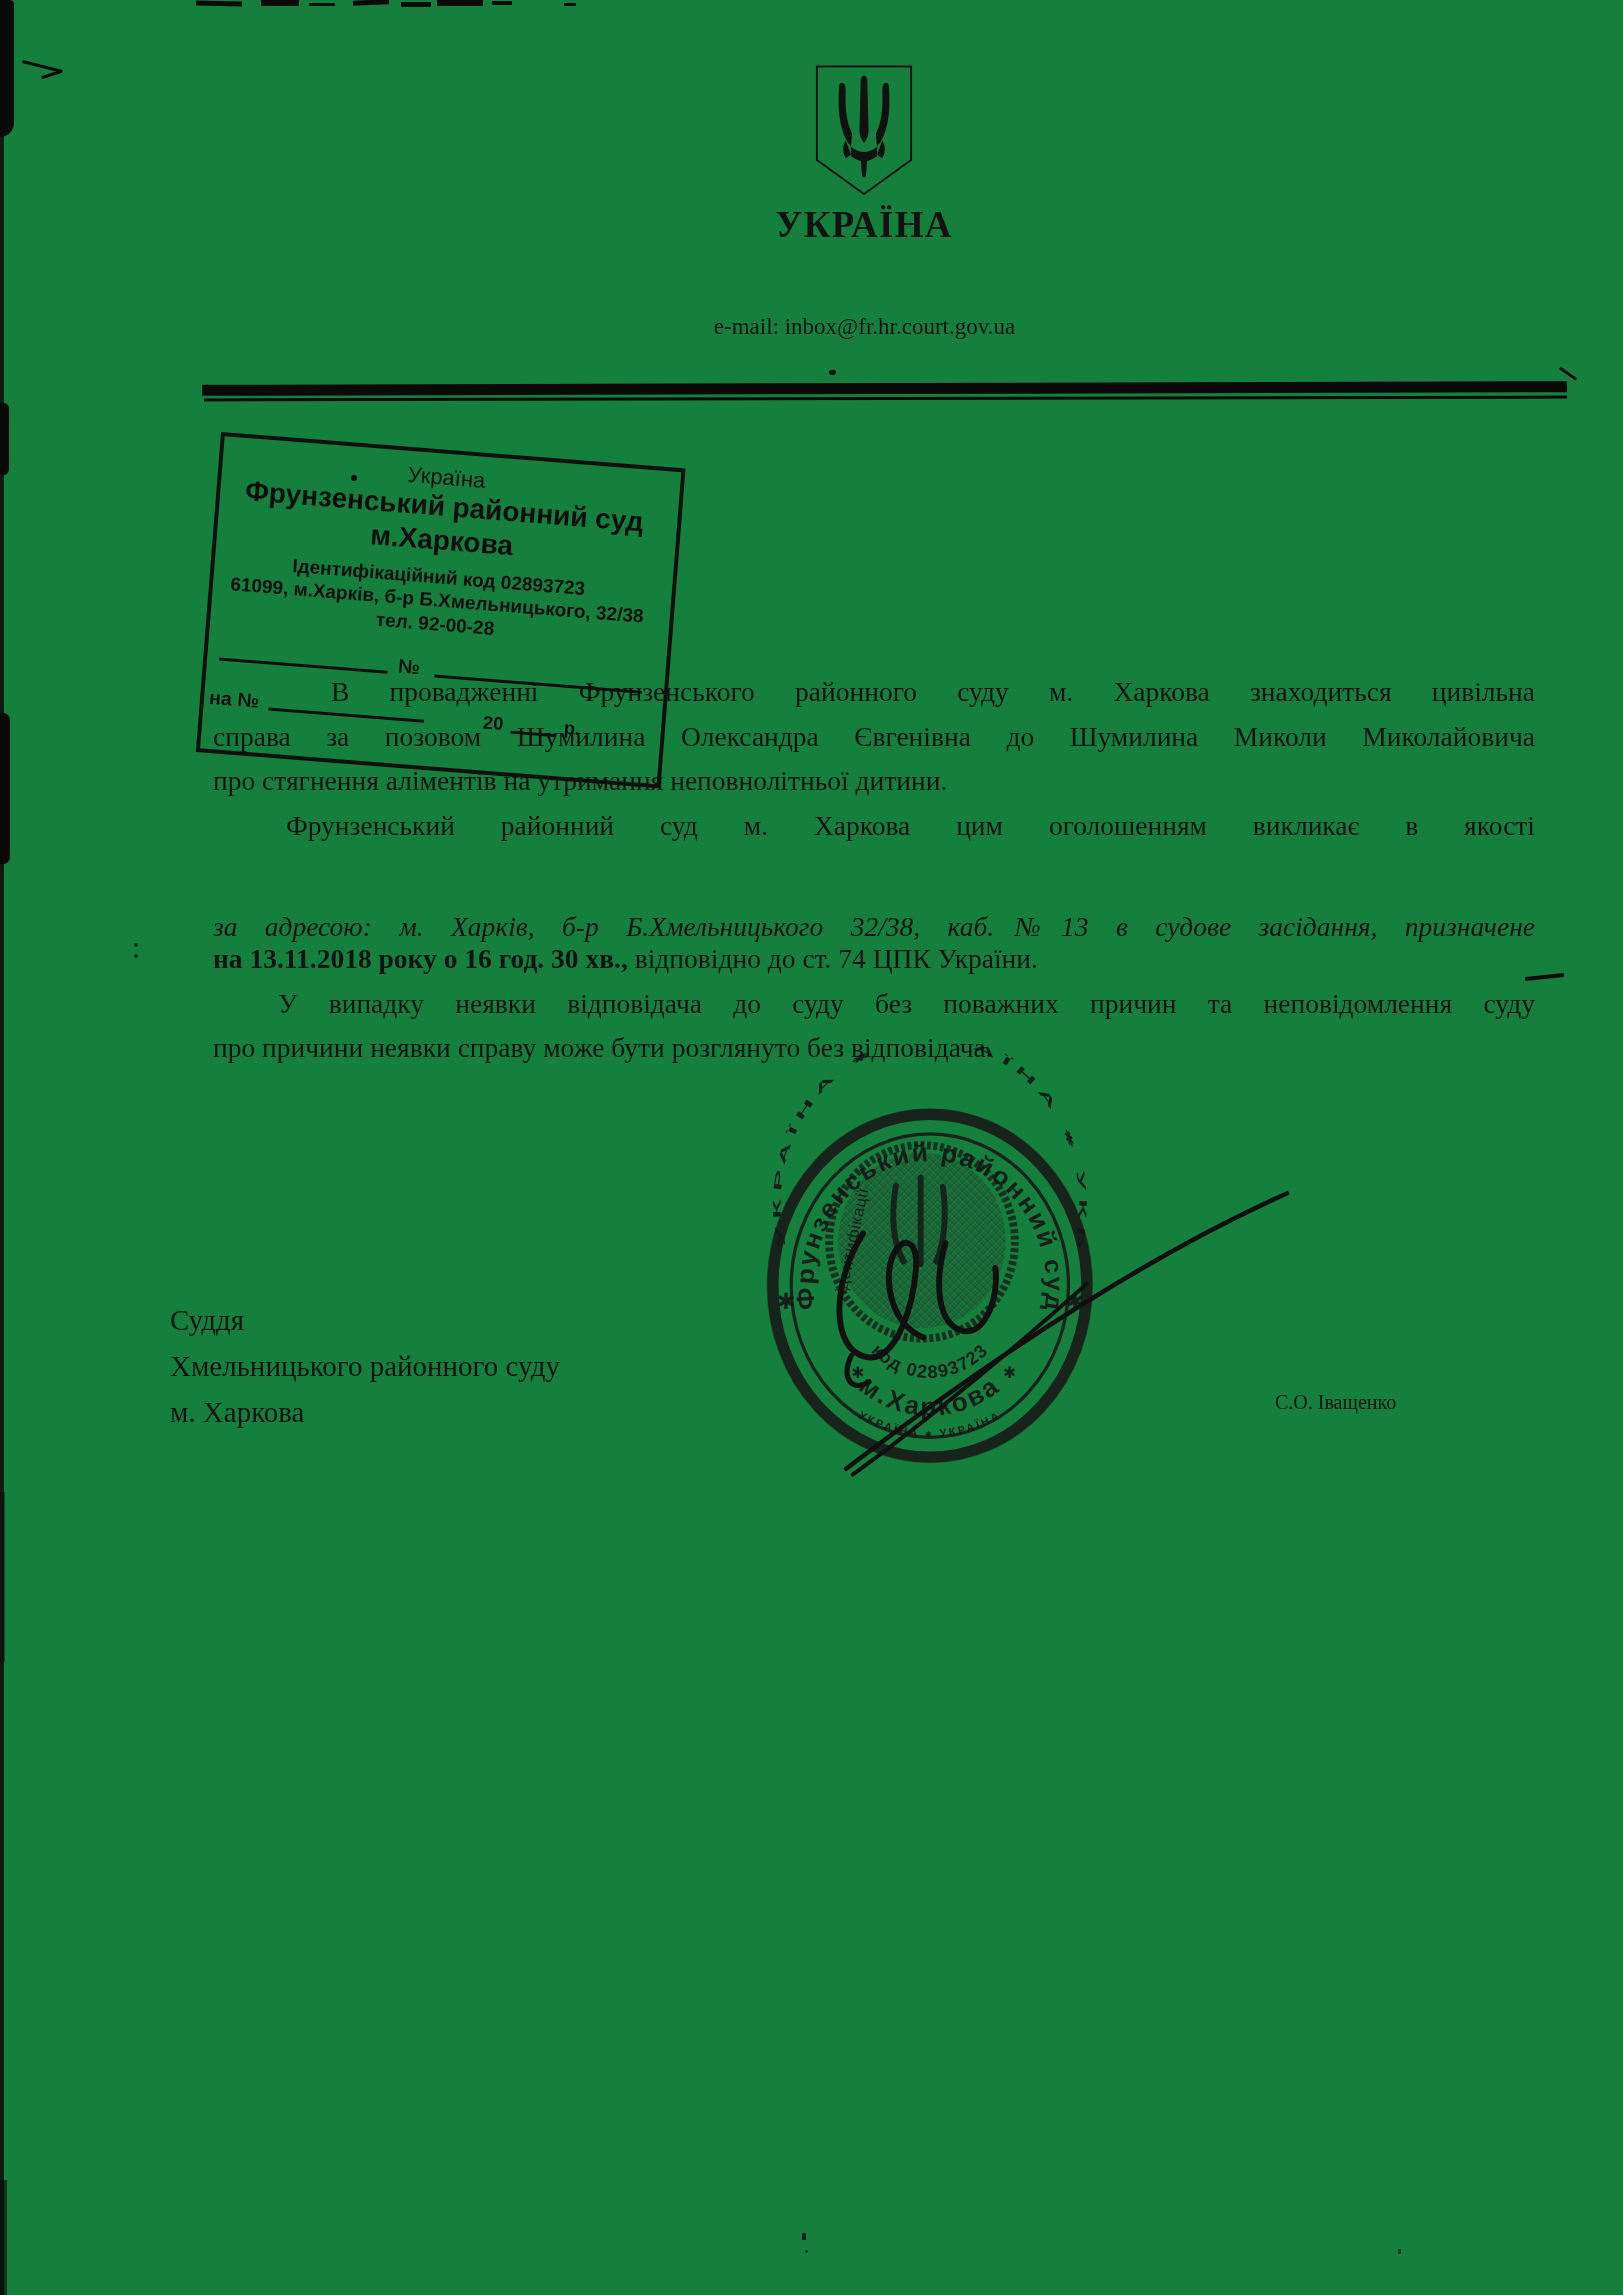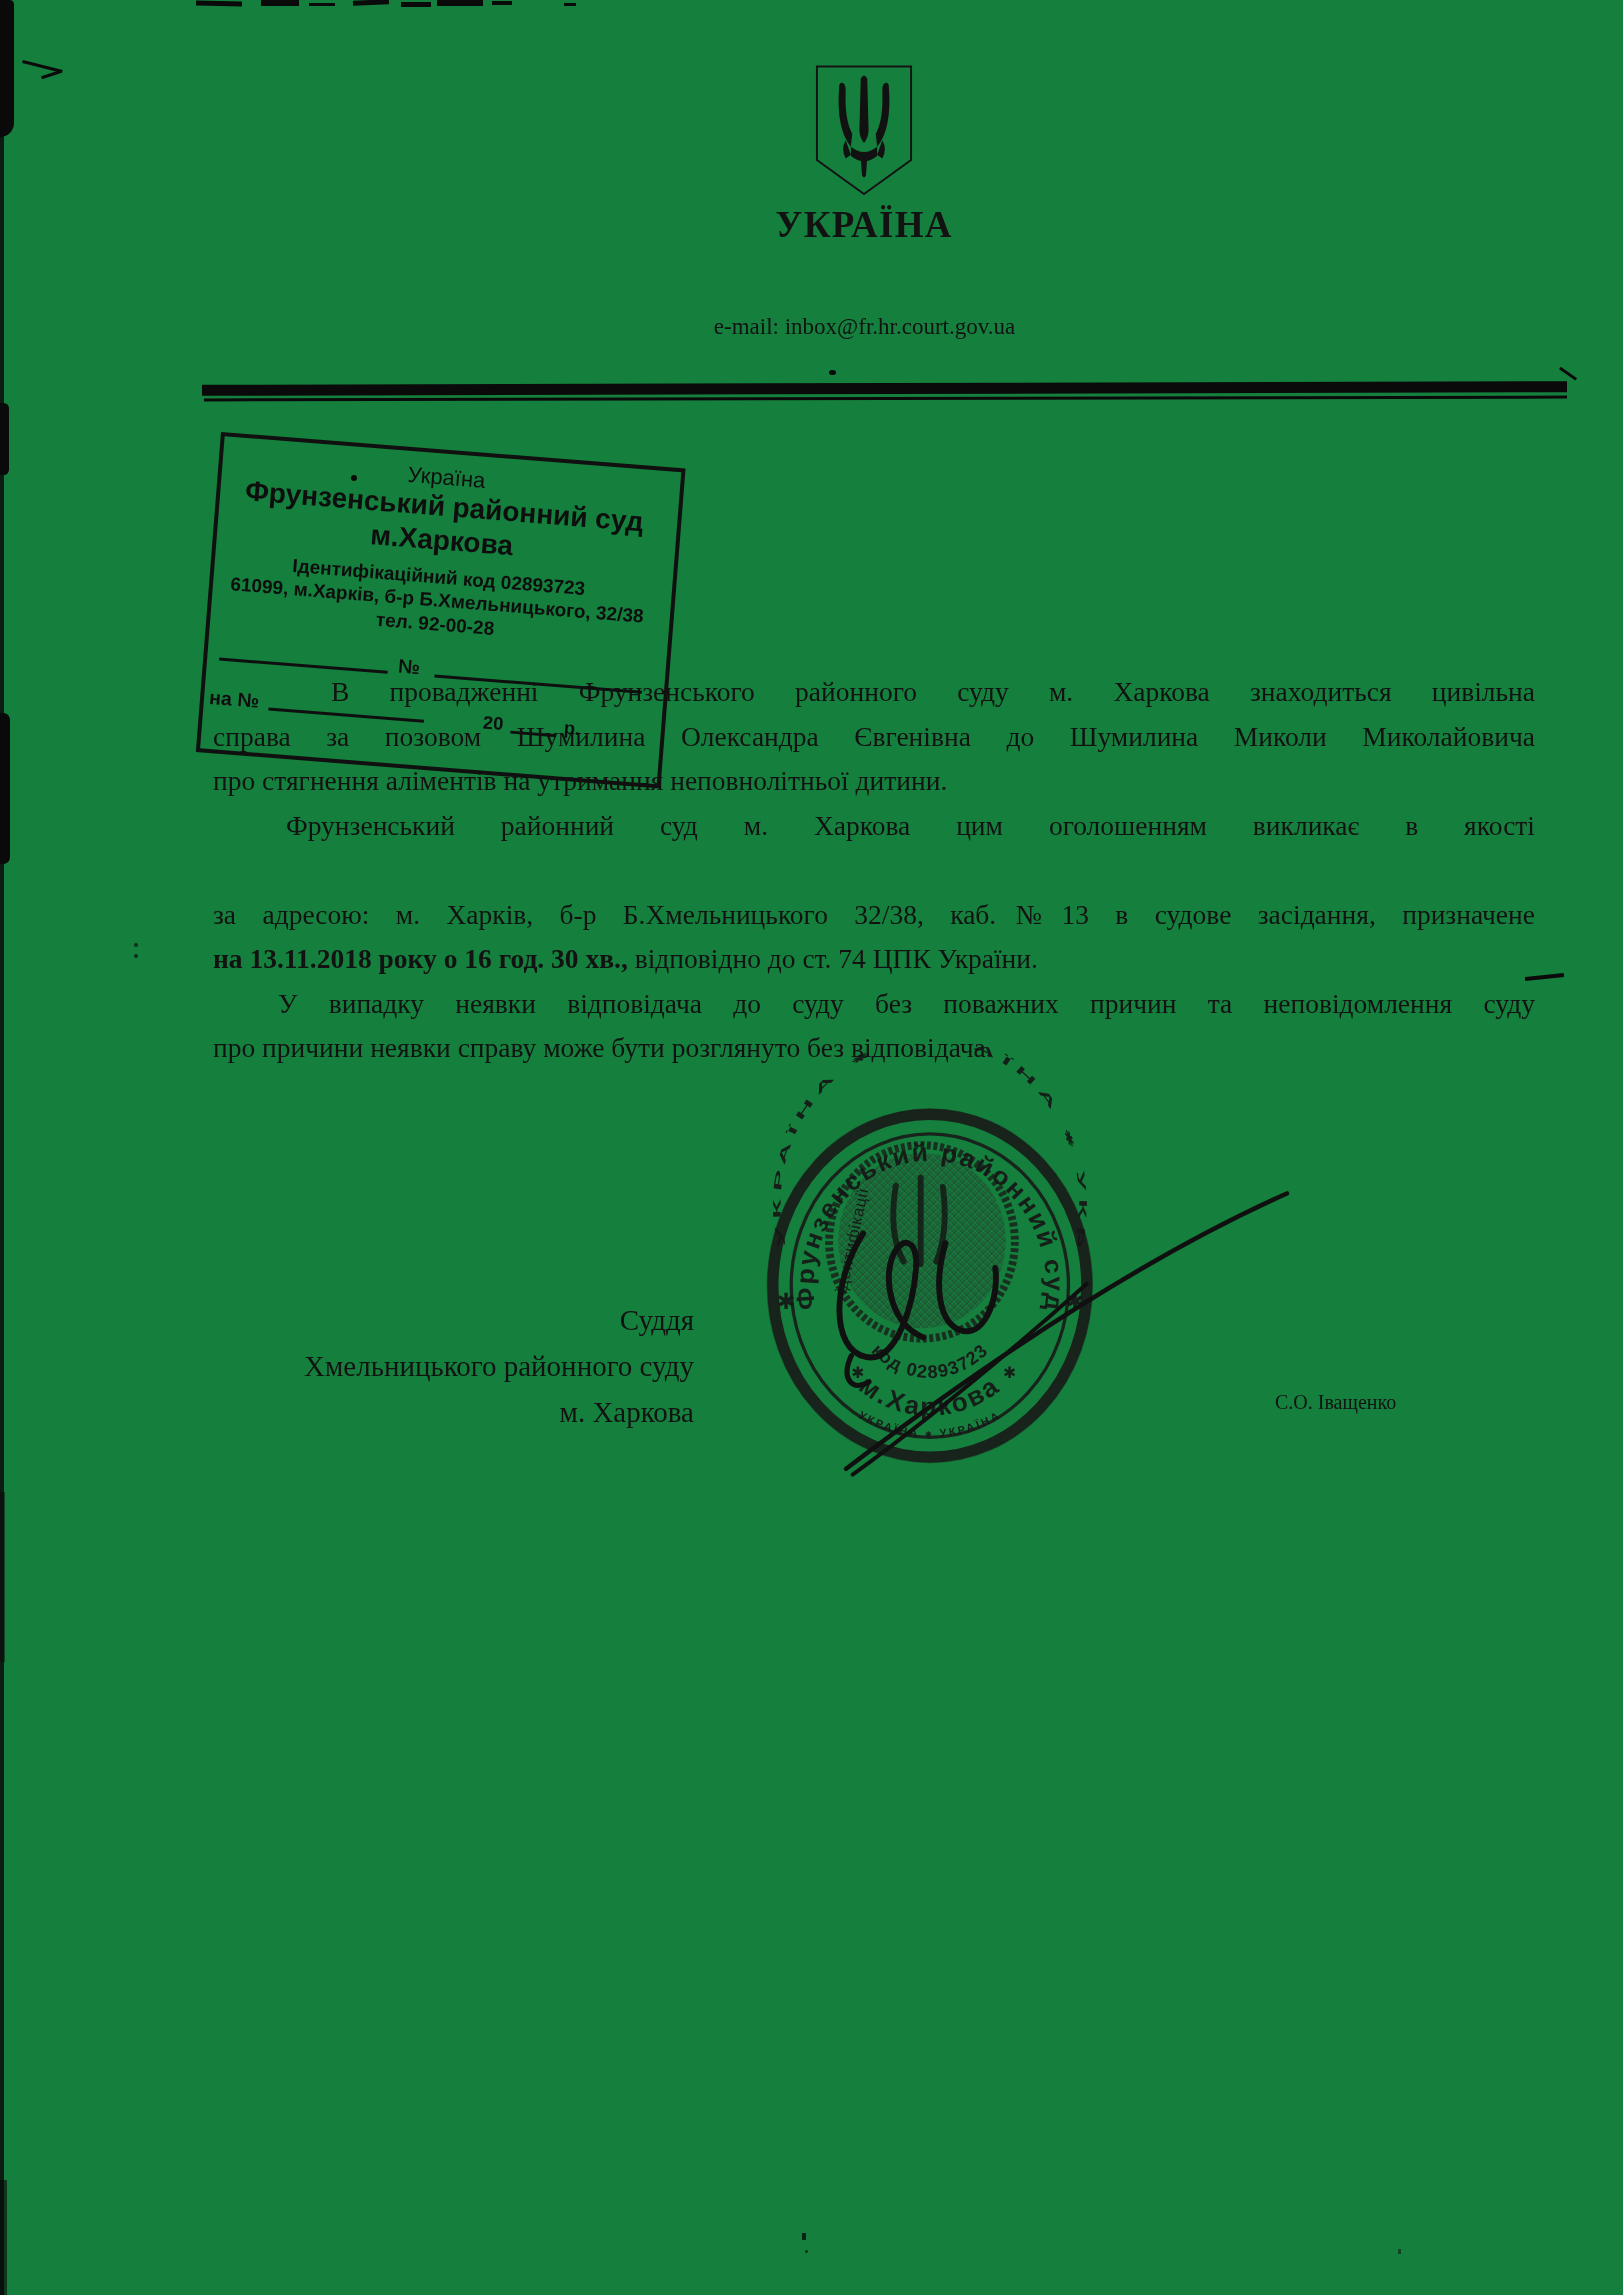--- a/index.html
+++ b/index.html
@@ -20,21 +20,21 @@
          font-family:"Liberation Sans", sans-serif;color:#0e0e0e;}
   .stamp div{position:absolute;white-space:nowrap;}
   .st-c{left:0;width:449px;text-align:center;}
   .st-line{background:#0f0f0f;height:3.3px;}
   
   .doc-title{left:704px;top:585px;width:340px;font-size:38px;letter-spacing:4.6px;text-align:left;}
   .body-line{position:absolute;left:0;width:1322px;height:45px;line-height:45px;font-size:27.5px;white-space:nowrap;}
   .jst{text-align:justify;text-align-last:justify;white-space:normal;height:45px;overflow:hidden;}
   .bodyblock{left:213px;top:669px;width:1322px;height:419px;z-index:3;}
   
-  .judge-block{left:170px;top:1297px;width:524px;text-align:right;font-size:29px;line-height:46px;}
+  .judge-block{left:170px;top:1297px;width:524px;text-align:left;font-size:29px;line-height:46px;}
   .judge-name{left:1275px;top:1373px;width:275px;font-size:20px;margin-top:18px;}
   
   .noise{background:#0a0a0a;}
   
   .sealwrap{left:694px;top:1047px;width:694px;height:497px;z-index:4;filter:blur(0.3px);}
 </style>
 </head>
 <body>
 
 <div class="page">
@@ -77,21 +77,21 @@
     <div class="st-line" style="top:271px;left:308px;width:46px;"></div>
     <div style="top:253px;left:361px;font-size:18.3px;font-weight:700;">р.</div>
   </div>
 
 
   <div class="abs bodyblock">
     <div class="body-line jst" style="top:0;padding-left:118px;width:1204px;">В провадженні Фрунзенського районного суду м. Харкова знаходиться цивільна</div>
     <div class="body-line jst" style="top:45px;">справа за позовом Шумилина Олександра Євгенівна до Шумилина Миколи Миколайовича</div>
     <div class="body-line" style="top:89px;">про стягнення аліментів на утримання неповнолітньої дитини.</div>
     <div class="body-line jst" style="top:134px;padding-left:73px;width:1249px;">Фрунзенський районний суд м. Харкова цим оголошенням викликає в якості</div>
-    <div class="body-line jst" style="top:223px;">за адресою: м. Харків, б-р Б.Хмельницького 32/38, каб.№13 в судове засідання, призначене</div>
+    <div class="body-line jst" style="top:235px;font-style:italic;">за адресою: м. Харків, б-р Б.Хмельницького 32/38, каб.№13 в судове засідання, призначене</div>
     <div class="body-line" style="top:267px;"><span style="font-weight:700;">на 13.11.2018 року о 16 год. 30 хв.,</span><span> відповідно до ст. 74 ЦПК України.</span></div>
     <div class="body-line jst" style="top:312px;padding-left:65px;width:1257px;">У випадку неявки відповідача до суду без поважних причин та неповідомлення суду</div>
     <div class="body-line" style="top:356px;">про причини неявки справу може бути розглянуто без відповідача.</div>
   </div>
 
   <div class="abs judge-block">
     <div>Суддя</div>
     <div>Хмельницького районного суду</div>
     <div>м. Харкова</div>
   </div>

